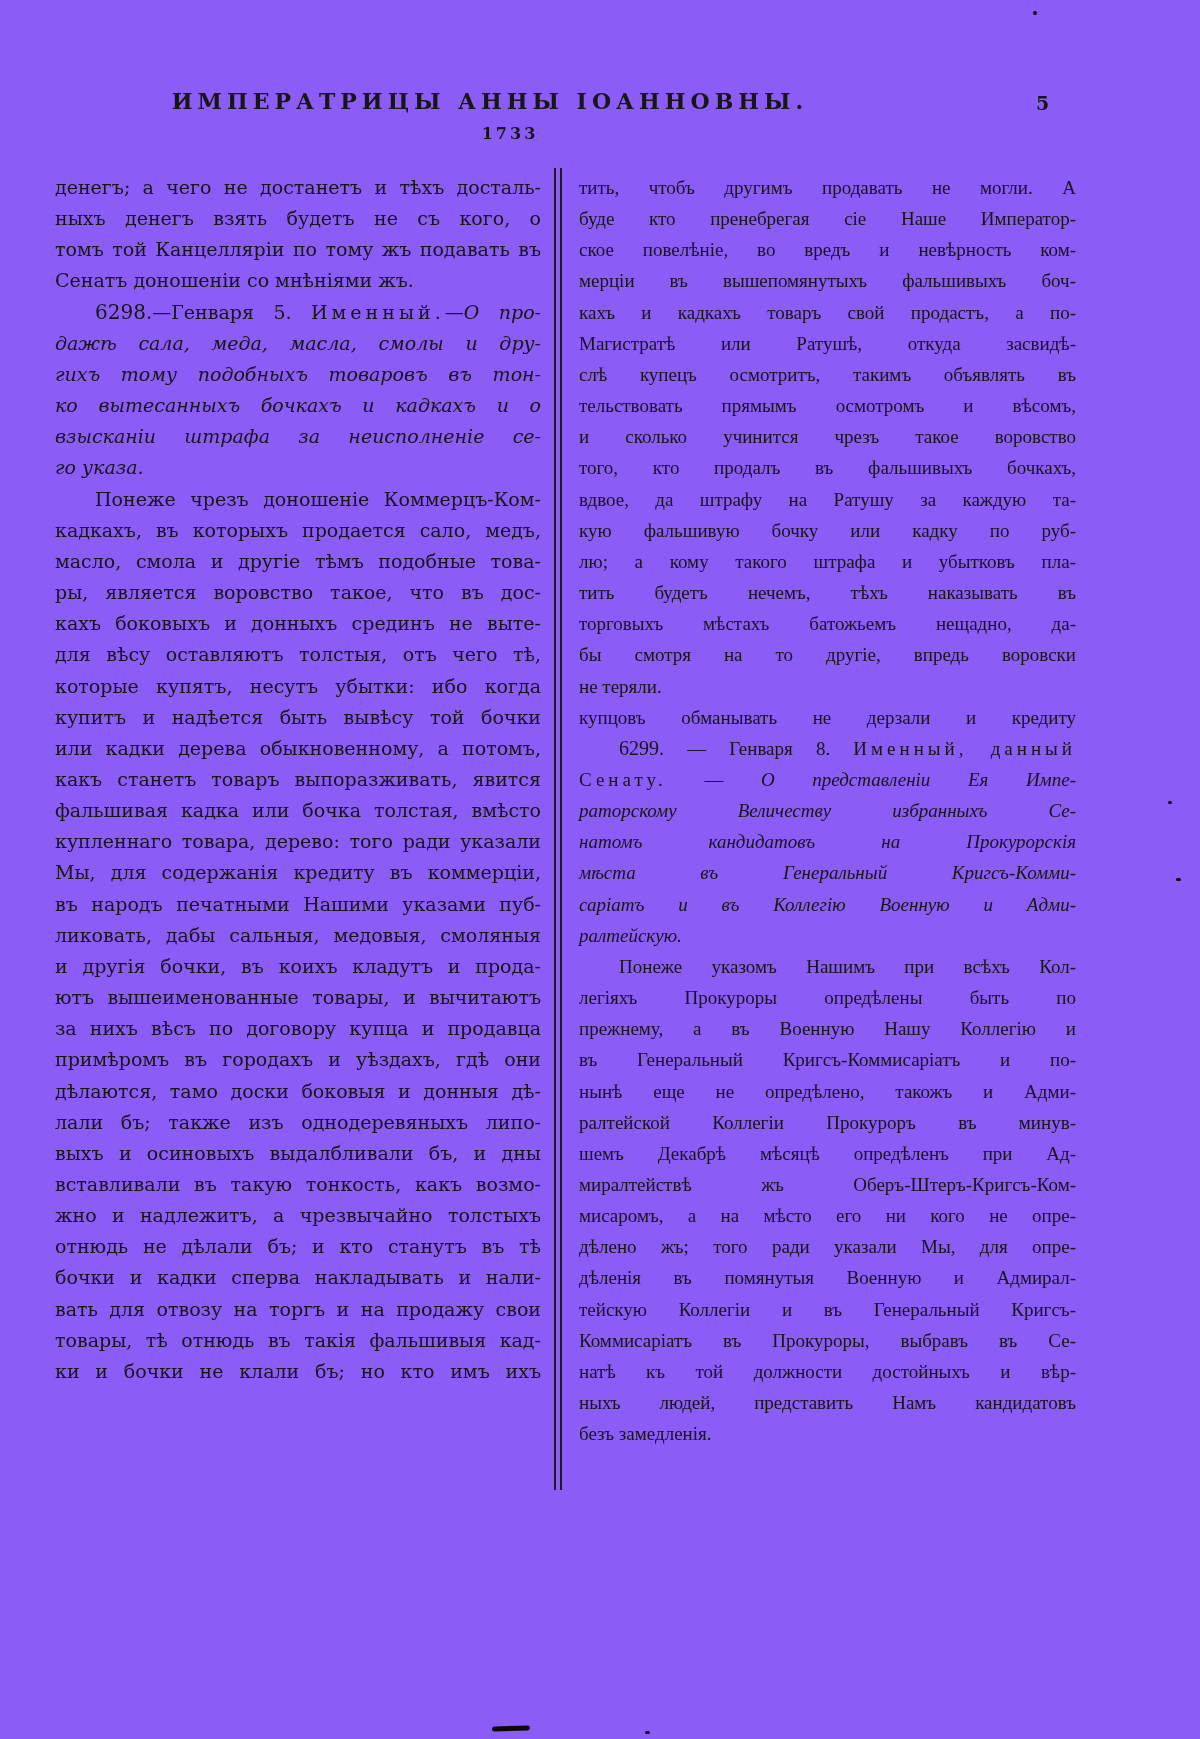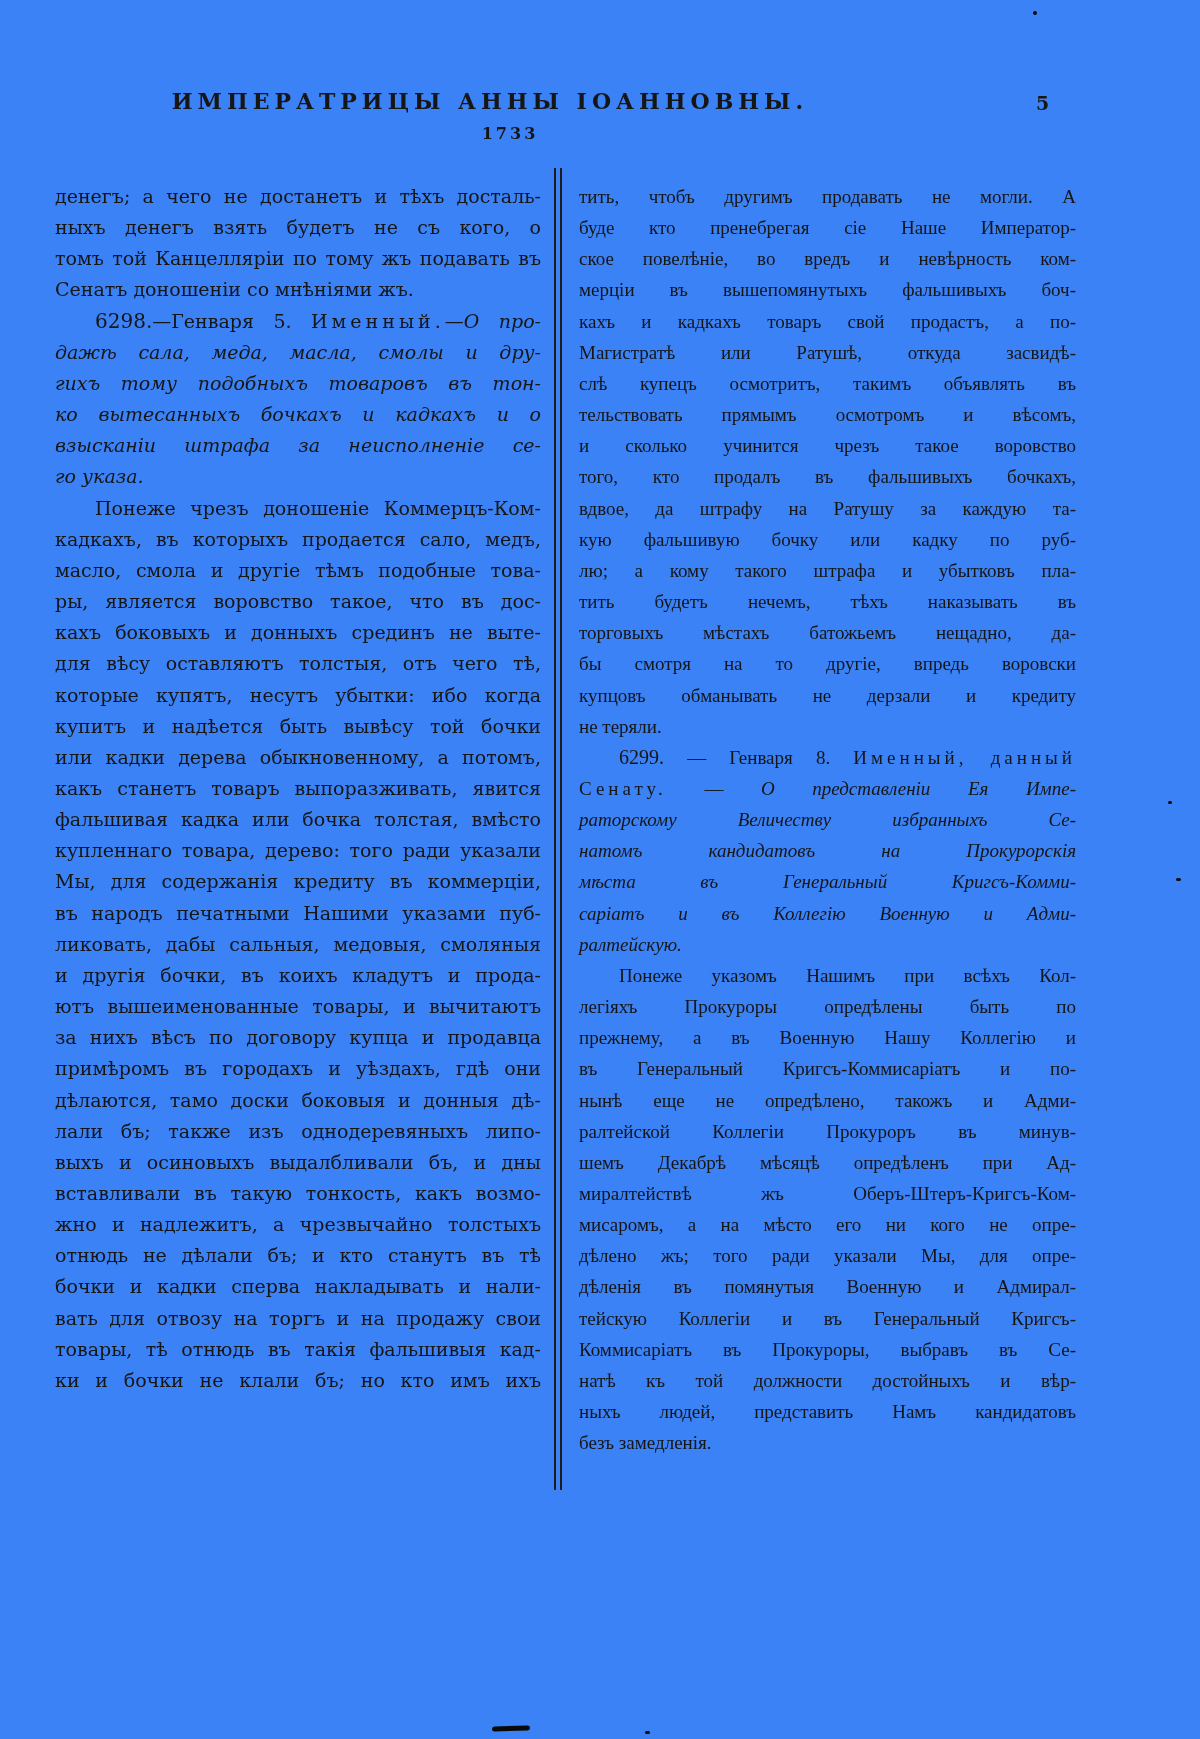--- a/index.html
+++ b/index.html
@@ -1,21 +1,21 @@
 <!DOCTYPE html>
 <html><head>
 <meta charset="utf-8">
 <style>
   html, body { margin: 0; padding: 0; background: #e8e8e8; }
   .page {
     position: relative;
     width: 1200px;
     height: 1739px;
     margin: 0 auto;
-    background: #3b82f6;
+    background: #8b5cf6;
     color: #161616;
     font-family: "DejaVu Serif", "DejaVu Sans", serif;
     overflow: hidden;
   }
   .running-head {
     position: absolute;
     left: 140px; top: 88px; width: 700px;
     text-align: center;
     font-size: 22px;
     font-weight: bold;
@@ -41,21 +41,20 @@
     left: 554px; top: 168px;
     width: 4px; height: 1322px;
     border-left: 2px solid #1c1c1c;
     border-right: 2px solid #1c1c1c;
   }
   .col {
     position: absolute;
     top: 172px;
     font-size: 19px;
     line-height: 31.15px;
-    margin-top: 9px;
   }
   .col.left  { left: 55px;  width: 486px; }
   .col.right { left: 579px; width: 497px; font-family: Liberation Serif, serif; }
   .line { text-align: justify; text-align-last: justify; text-justify: inter-word; }
   .line.no-just { text-align-last: left; }
   .line.indent { text-indent: 40px; }
   .seg-r { }
   .seg-i { font-style: italic; }
   .seg-sp { letter-spacing: 4px; }
   .seg-num { font-size: 20px; }
@@ -133,22 +132,22 @@
       <div class="line"><span class="seg-r">слѣ купецъ осмотритъ, такимъ объявлять въ</span></div>
       <div class="line"><span class="seg-r">тельствовать прямымъ осмотромъ и вѣсомъ,</span></div>
       <div class="line"><span class="seg-r">и сколько учинится чрезъ такое воровство</span></div>
       <div class="line"><span class="seg-r">того, кто продалъ въ фальшивыхъ бочкахъ,</span></div>
       <div class="line"><span class="seg-r">вдвое, да штрафу на Ратушу за каждую та-</span></div>
       <div class="line"><span class="seg-r">кую фальшивую бочку или кадку по руб-</span></div>
       <div class="line"><span class="seg-r">лю; а кому такого штрафа и убытковъ пла-</span></div>
       <div class="line"><span class="seg-r">тить будетъ нечемъ, тѣхъ наказывать въ</span></div>
       <div class="line"><span class="seg-r">торговыхъ мѣстахъ батожьемъ нещадно, да-</span></div>
       <div class="line"><span class="seg-r">бы смотря на то другіе, впредь воровски</span></div>
+      <div class="line no-just"><span class="seg-r">не теряли.</span></div>
       <div class="line"><span class="seg-r">купцовъ обманывать не дерзали и кредиту</span></div>
-      <div class="line no-just"><span class="seg-r">не теряли.</span></div>
       <div class="line indent"><span class="seg-num">6299.</span><span class="seg-r"> — Генваря 8. </span><span class="seg-sp">Именный,</span><span class="seg-r"> </span><span class="seg-sp">данный</span></div>
       <div class="line"><span class="seg-sp">Сенату.</span><span class="seg-r"> — </span><span class="seg-i">О представленіи Ея Импе-</span></div>
       <div class="line"><span class="seg-i">раторскому Величеству избранныхъ Се-</span></div>
       <div class="line"><span class="seg-i">натомъ кандидатовъ на Прокурорскія</span></div>
       <div class="line"><span class="seg-i">мѣста въ Генеральный Кригсъ-Комми-</span></div>
       <div class="line"><span class="seg-i">саріатъ и въ Коллегію Военную и Адми-</span></div>
       <div class="line no-just"><span class="seg-i">ралтейскую.</span></div>
       <div class="line indent"><span class="seg-r">Понеже указомъ Нашимъ при всѣхъ Кол-</span></div>
       <div class="line"><span class="seg-r">легіяхъ Прокуроры опредѣлены быть по</span></div>
       <div class="line"><span class="seg-r">прежнему, а въ Военную Нашу Коллегію и</span></div>

